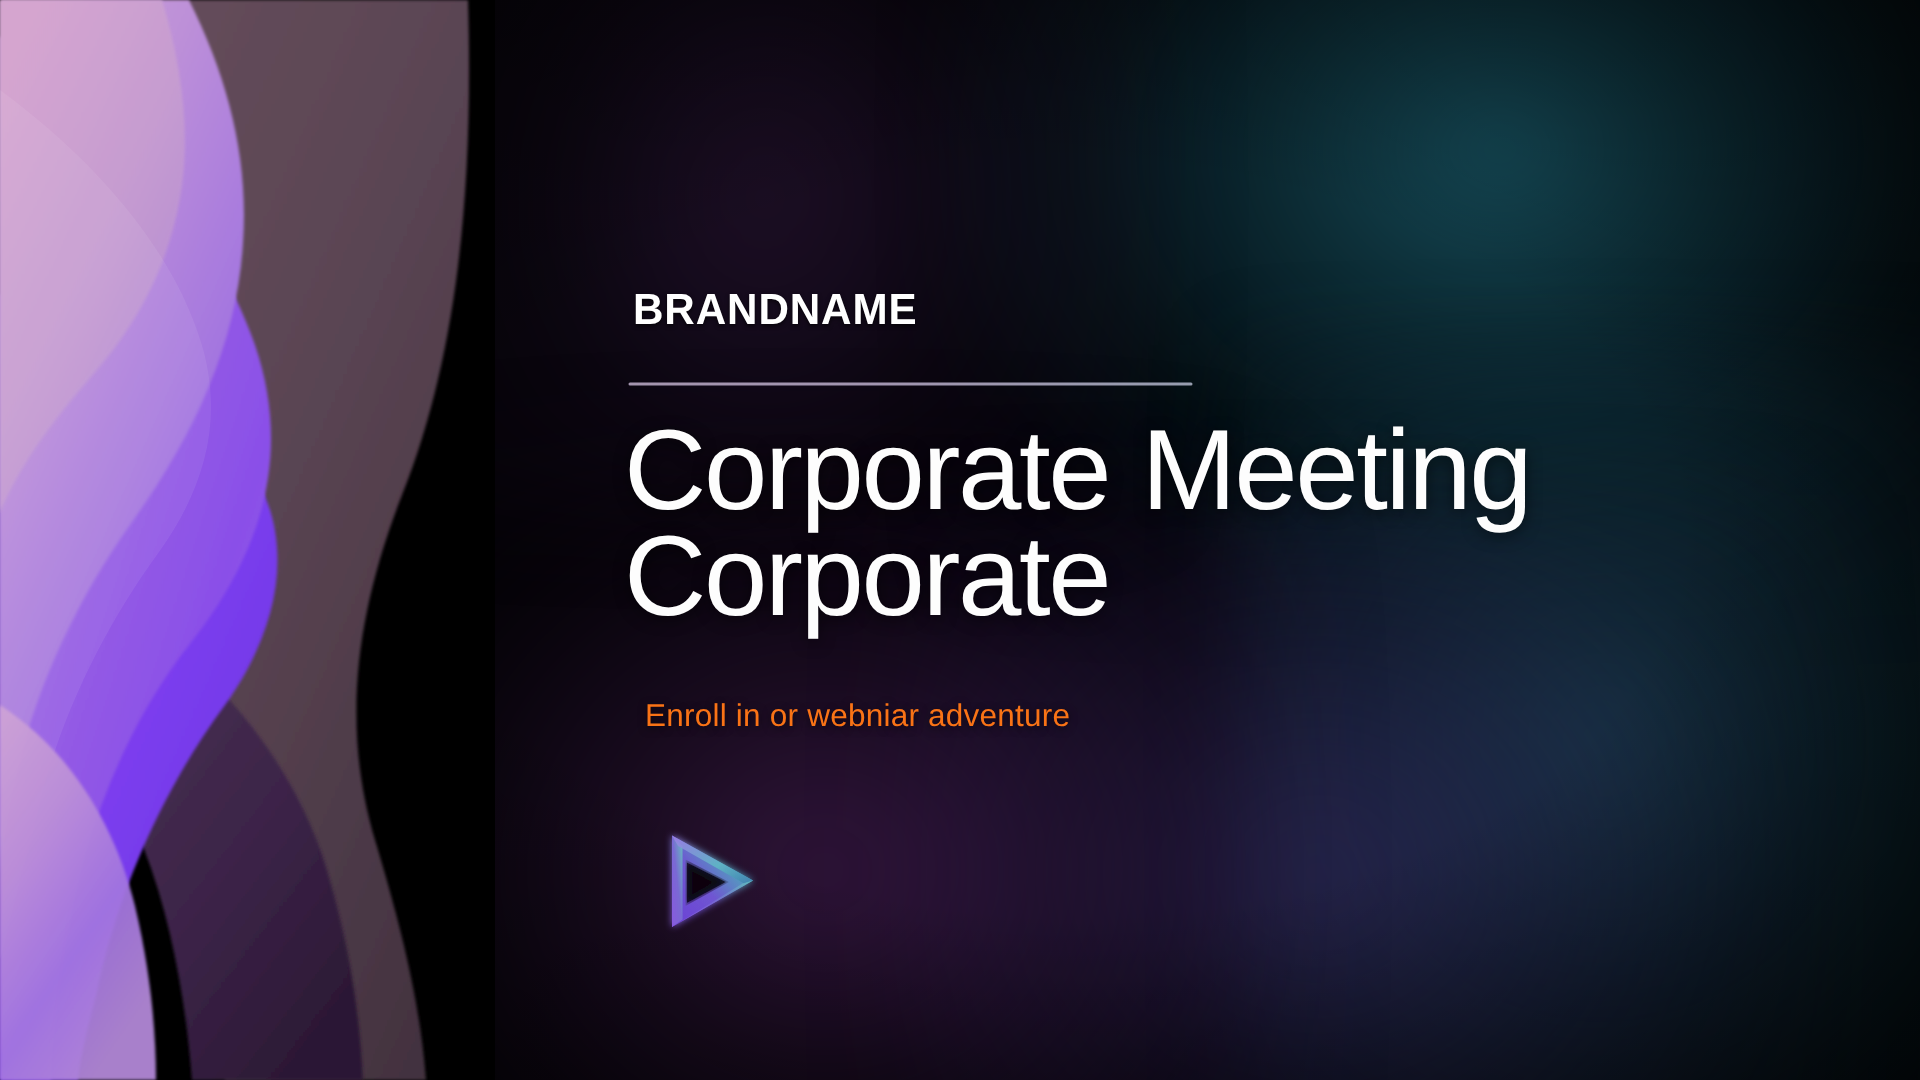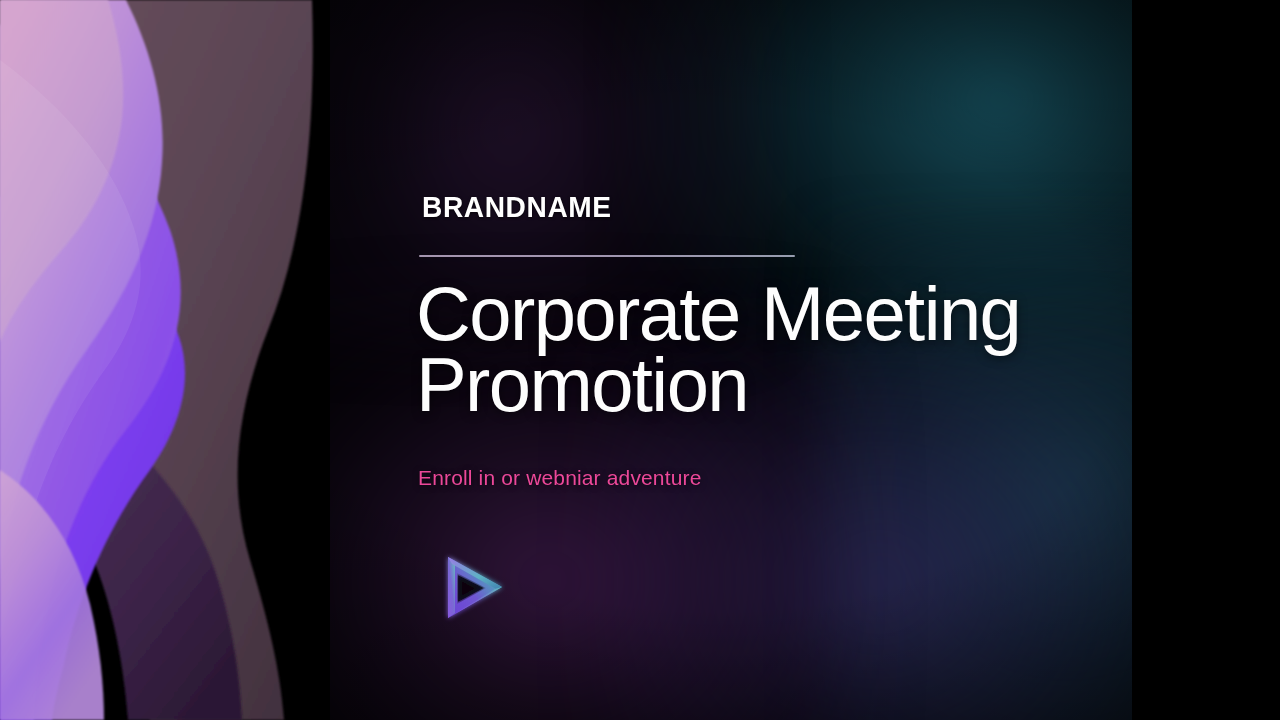--- a/index.html
+++ b/index.html
@@ -6,21 +6,21 @@
   * { margin:0; padding:0; box-sizing:border-box; }
   html, body {
     width:1280px; height:720px;
     background:#000;
     font-family:"Liberation Sans", sans-serif;
     overflow:hidden;
   }
 
   #slide {
     position:relative;
-    width:1132px; height:720px;
+    width:1280px; height:720px;
     background:#020203;
     overflow:hidden;
     padding-left:32px;
   }
 
   
   .glow {
     position:absolute;
     pointer-events:none;
   }
@@ -125,24 +125,24 @@
     line-height:0.935;
     font-weight:normal;
     color:#fdfdfd;
     letter-spacing:-1.6px;
     word-spacing:2px;
     text-shadow:0 2px 10px rgba(0,0,0,0.55);
   }
 
   #subtitle {
     position:absolute;
-    left:2px; top:466px;
+    left:14px; top:466px;
     font-size:21px;
     font-weight:400;
-    color:#ec4899;
+    color:#f97316;
     letter-spacing:0.15px;
     text-shadow:0 1px 6px rgba(0,0,0,0.6);
     white-space:nowrap;
   }
 
   #play-badge {
     position:absolute;
     left:14px; top:544px;
     width:86px; height:86px;
     cursor:pointer;
@@ -259,21 +259,21 @@
   </div>
 
   <div id="content">
 
     <div id="brandname">BRANDNAME</div>
 
     <div id="divider"></div>
 
     <h1 id="headline">
       <span>Corporate Meeting</span><br>
-      <span>Promotion</span>
+      <span>Corporate</span>
     </h1>
 
     <div id="subtitle">Enroll in or webniar adventure</div>
 
     <div id="play-badge" role="button" aria-label="Play">
       <svg viewBox="0 0 86 86" xmlns="http://www.w3.org/2000/svg">
         <defs>
           <linearGradient id="gPlayA" x1="0" y1="1" x2="1" y2="0">
             <stop offset="0%" stop-color="#6b3fd6"></stop>
             <stop offset="42%" stop-color="#6f56d2"></stop>

